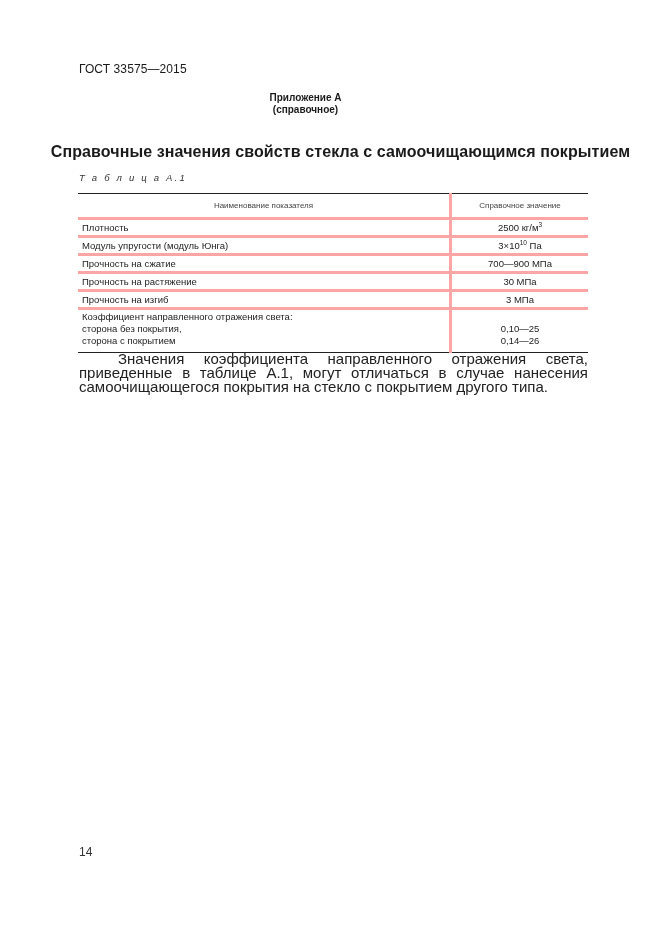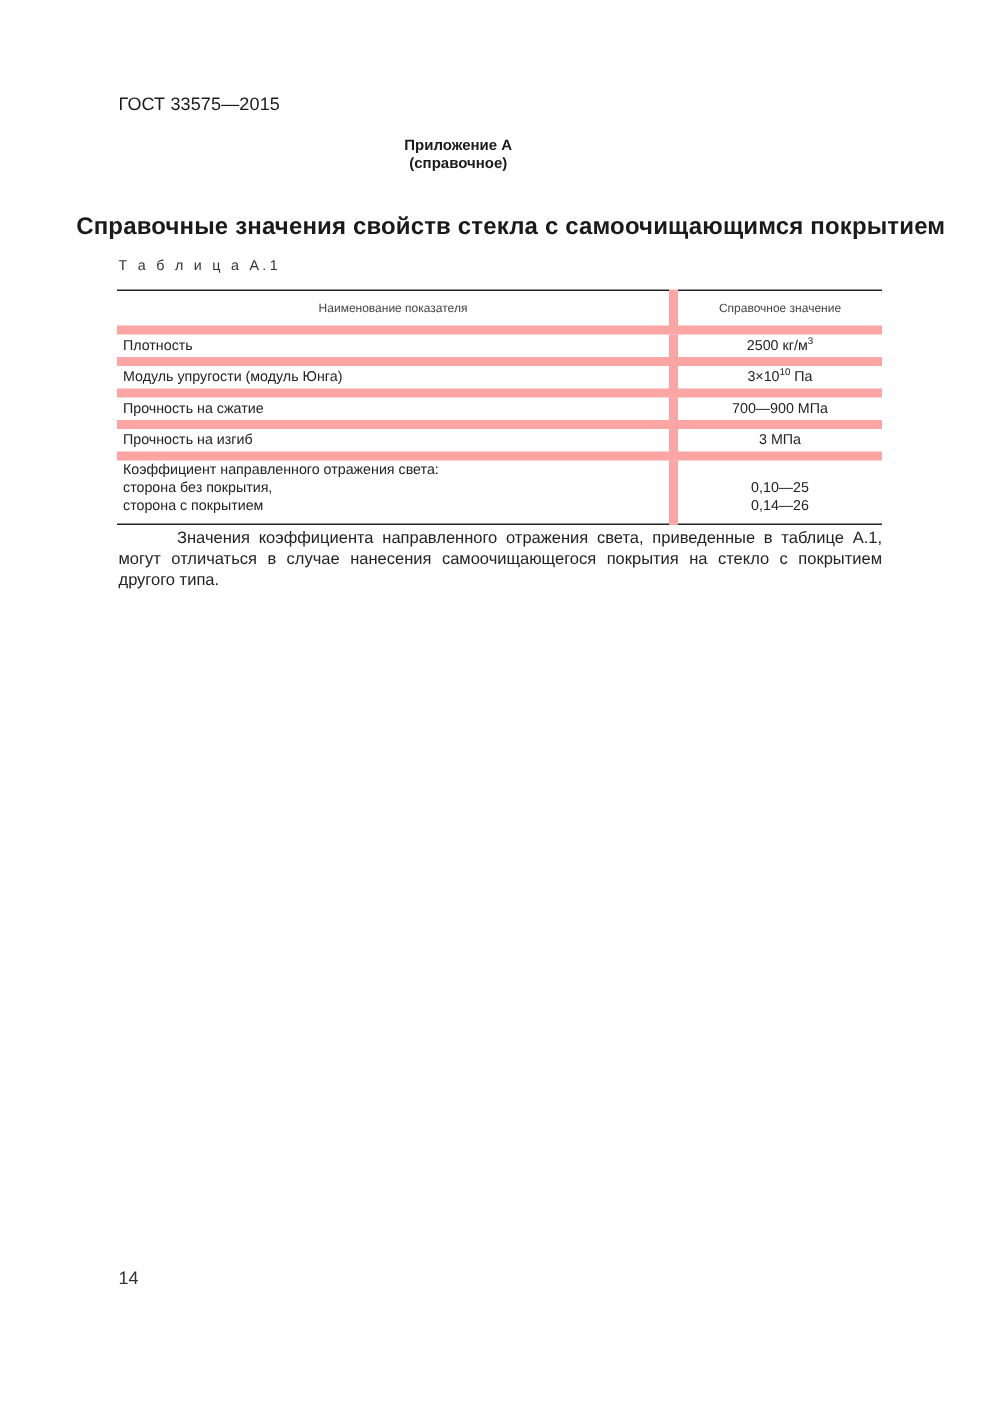--- a/index.html
+++ b/index.html
@@ -6,43 +6,43 @@
     body {
       width: 661px; height: 935px; position: relative; overflow: hidden;
       font-family: "Liberation Sans", sans-serif; color: #1a1a1a;
     }
     .abs { position: absolute; }
     .doc-code { left: 79px; top: 62px; font-size: 12px; font-weight: normal; letter-spacing: 0.1px; }
     .appendix { left: 0; width: 611px; text-align: center; font-size: 10px; font-weight: bold; }
     .appendix-title { top: 92px; }
     .appendix-sub { top: 104px; }
     .section-title { top: 143px; left: 0; width: 661px; text-align: center; font-size: 16px; font-weight: bold; letter-spacing: 0.1px; padding-left: 10px; }
-    .table-label { left: 79px; top: 172px; font-size: 9.5px; letter-spacing: 2.2px; color: #333; }
+    .table-label { left: 79px; top: 172px; font-size: 9.5px; letter-spacing: 2.2px; color: #333; font-style: italic; }
     table.data {
       position: absolute; left: 78px; top: 193px; width: 510px;
       border-collapse: collapse; font-size: 9.5px; color: #222;
     }
     table.data td, table.data th {
-      border: 6px solid #fca5a5; padding: 0 4px; vertical-align: middle;
+      border: 3px solid #fca5a5; padding: 0 4px; vertical-align: middle;
     }
     table.data tr:first-child th { border-top: 1.6px solid #222; }
     table.data tr:last-child td { border-bottom: 1.6px solid #222; }
     table.data td:first-child, table.data th:first-child { border-left: none; }
     table.data td:last-child, table.data th:last-child { border-right: none; }
     table.data th {
       font-weight: normal; font-size: 8px; color: #444; height: 23px; text-align: center;
       border-bottom: 1.6px solid #222;
       margin-top: 22px;
     }
     table.data td { height: 15px; }
     table.data td.val { text-align: center; width: 128px; }
     table.data td.multi { line-height: 12px; padding-top: 1px; padding-bottom: 5px; }
     sup { font-size: 6.5px; vertical-align: 4px; line-height: 0; }
     .note {
-      left: 79px; top: 352px; width: 509px; font-size: 11px; line-height: 14px;
+      left: 79px; top: 352px; width: 509px; font-size: 15px; line-height: 14px;
       color: #222; text-align: justify; text-indent: 39px;
     }
     .page-num { left: 79px; top: 845px; font-size: 12px; color: #333; }
   </style>
 </head>
 <body>
 
 <div class="abs doc-code">ГОСТ 33575—2015</div>
 
 <div class="abs appendix appendix-title">Приложение А</div>
@@ -64,20 +64,24 @@
   </tr>
   <tr>
     <td>Модуль упругости (модуль Юнга)</td>
     <td class="val"><span>3×10</span><sup>10</sup><span> Па</span></td>
   </tr>
   <tr>
     <td>Прочность на сжатие</td>
     <td class="val">700—900 МПа</td>
   </tr>
   <tr>
+    <td>Прочность на растяжение</td>
+    <td class="val">30 МПа</td>
+  </tr>
+  <tr>
     <td>Прочность на изгиб</td>
     <td class="val">3 МПа</td>
   </tr>
   <tr>
     <td class="multi">
       <div>Коэффициент направленного отражения света:</div>
       <div>сторона без покрытия,</div>
       <div>сторона с покрытием</div>
     </td>
     <td class="val multi">

